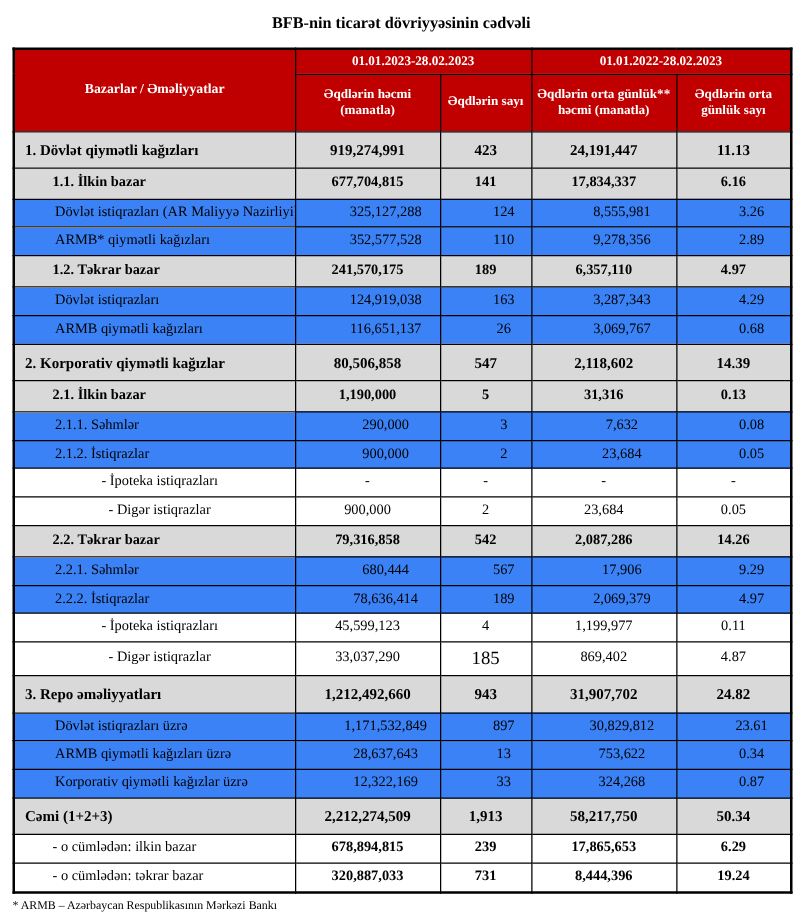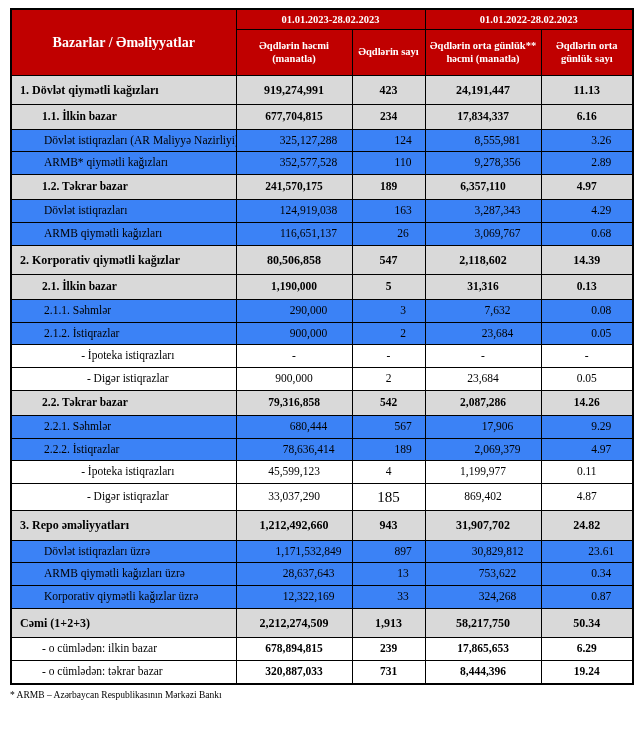--- a/index.html
+++ b/index.html
@@ -40,21 +40,21 @@
   th.hdr {
     background: #c00000;
     color: #ffffff;
     font-weight: bold;
     text-align: center;
     vertical-align: middle;
     font-size: 10.5px;
     line-height: 1.25;
     padding: 3px 4px;
   }
-  th.corner { font-size: 14px; margin-top: 48px; }
+  th.corner { font-size: 11px; margin-top: 48px; }
   tr.period-row th { height: 20px; padding: 2px 0; }
   tr.colhead-row th { height: 46px; }
 
   
   td.label-cell {
     text-align: left;
     padding: 4px 4px 4px 8px;
     font-size: 11.5px;
     line-height: 1.2;
     color: #000;
@@ -103,20 +103,21 @@
     line-height: 1.45;
     color: #000;
   }
   .footnote { display: block; }
 </style>
 </head>
 <body>
 
 <div class="page">
 
+  <div class="title">BFB-nin ticarət dövriyyəsinin cədvəli</div>
 
   <table class="main">
     <colgroup>
       <col class="c-label">
       <col class="c-vol">
       <col class="c-cnt">
       <col class="c-avg">
       <col class="c-avgn">
     </colgroup>
     <thead>
@@ -136,21 +137,21 @@
         <tr class="row-section">
           <td class="label-cell">1. Dövlət qiymətli kağızları</td>
           <td class="num-cell">919,274,991</td>
           <td class="num-cell">423</td>
           <td class="num-cell">24,191,447</td>
           <td class="num-cell">11.13</td>
         </tr>
         <tr class="row-subsection">
           <td class="label-cell">1.1. İlkin bazar</td>
           <td class="num-cell">677,704,815</td>
-          <td class="num-cell">234</td>
+          <td class="num-cell">141</td>
           <td class="num-cell">17,834,337</td>
           <td class="num-cell">6.16</td>
         </tr>
         <tr class="row-detail">
           <td class="label-cell">Dövlət istiqrazları (AR Maliyyə Nazirliyi)</td>
           <td class="num-cell">325,127,288</td>
           <td class="num-cell">124</td>
           <td class="num-cell">8,555,981</td>
           <td class="num-cell">3.26</td>
         </tr>

